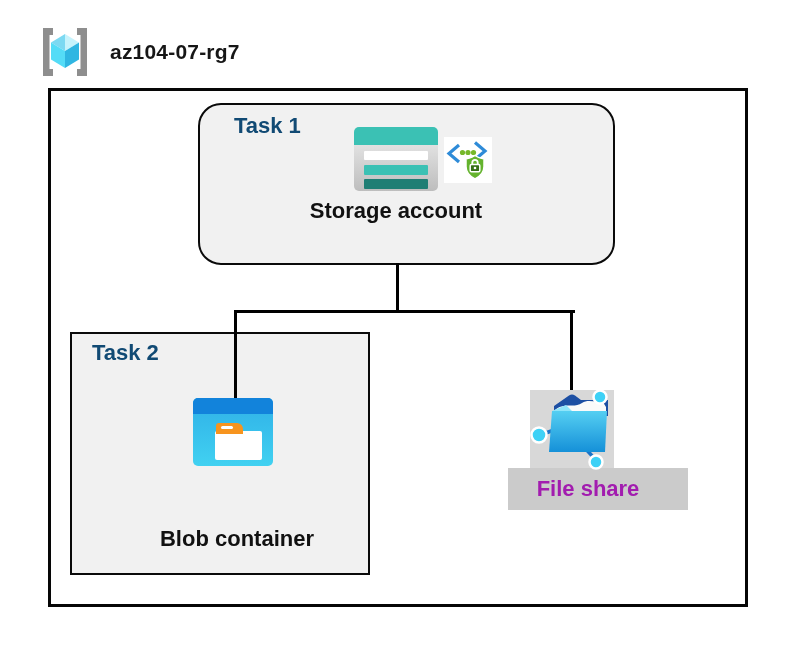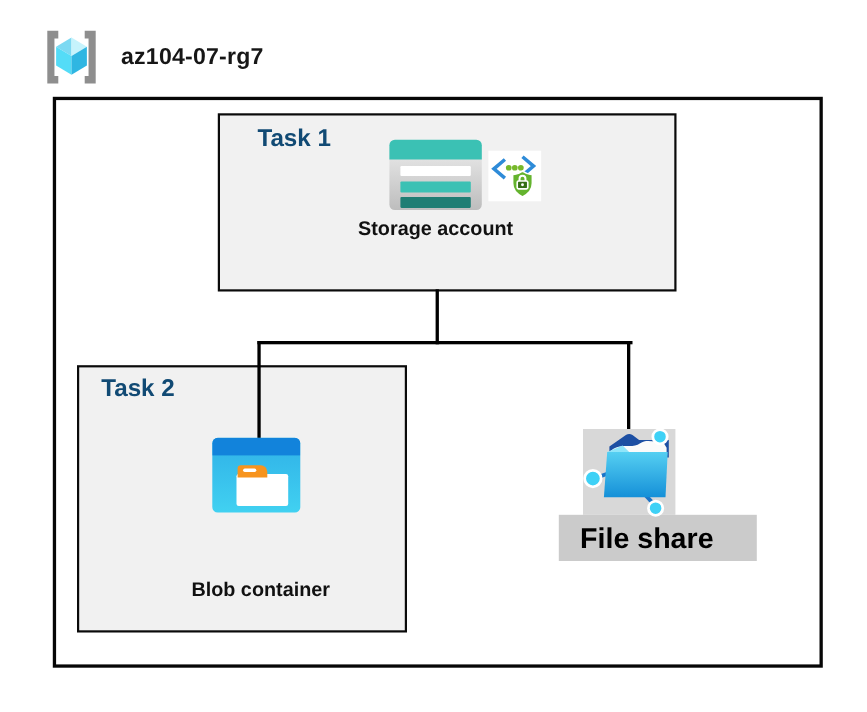--- a/index.html
+++ b/index.html
@@ -9,29 +9,29 @@
   
   .rg-icon{position:absolute;left:36px;top:22px;width:58px;height:60px;}
   .rg-title{position:absolute;left:110px;top:40px;font-size:21px;font-weight:bold;color:#161616;letter-spacing:.2px;}
 
   
   .outer-box{position:absolute;left:48px;top:88px;width:700px;height:519px;
              border:3px solid #060606;background:#ffffff;box-sizing:border-box;z-index:1;}
 
   
   .task-box{position:absolute;background:#f1f1f1;border:2px solid #0a0a0a;box-sizing:border-box;z-index:2;}
-  .task1{left:198px;top:103px;width:417px;height:162px;}
+  .task1{left:198px;top:103px;width:417px;height:162px;border-radius:23px;}
   .task2{left:70px;top:332px;width:300px;height:243px;}
   .task3{left:420px;top:332px;width:303px;height:242px;}
   .task-label{position:absolute;font-size:22px;font-weight:bold;color:#114a74;}
   .t1-label{left:34px;top:8px;}
   .t2-label{left:20px;top:6px;}
   .t3-label{left:10px;top:8px;}
 
-  .resource-label{position:absolute;font-size:18px;font-weight:bold;color:#111111;text-align:center;z-index:6;}
+  .resource-label{position:absolute;font-size:22px;font-weight:bold;color:#111111;text-align:center;z-index:6;}
   .storage-label{left:286px;top:198px;width:220px;}
   .blob-label{left:127px;top:482px;width:220px;margin-top:44px;}
 
   
   .line{position:absolute;background:#000000;z-index:3;}
   .line-v1{left:396px;top:263px;width:3px;height:50px;}
   .line-h {left:234px;top:310px;width:341px;height:3px;}
   .line-v2{left:234px;top:310px;width:3px;height:89px;}
   .line-v3{left:570px;top:310px;width:3px;height:80px;}
 
@@ -53,21 +53,21 @@
   .blob-header{position:absolute;left:0;top:0;width:80px;height:16px;background:#1283db;}
   .blob-folder{position:absolute;left:22px;top:33px;width:47px;height:29px;background:#ffffff;border-radius:2px;}
   .blob-tab{position:absolute;left:23px;top:25px;width:27px;height:11px;background:#f7941e;border-radius:3px 6px 0 0;}
   .blob-tab-slot{position:absolute;left:5px;top:3px;width:12px;height:3px;background:#ffffff;border-radius:2px;}
 
   
   .fs-backdrop{position:absolute;left:530px;top:390px;width:84px;height:78px;background:#d8d8d8;z-index:4;}
   .fs-icon{position:absolute;left:524px;top:382px;width:94px;height:92px;z-index:5;}
   .fs-label-bg{position:absolute;left:508px;top:468px;width:180px;height:42px;background:#cbcbcb;z-index:4;}
   .fs-label{position:absolute;left:0;top:0;width:160px;height:42px;line-height:42px;text-align:center;
-            font-size:26px;font-weight:bold;color:#000000;}
+            font-size:22px;font-weight:bold;color:#a21caf;}
 </style>
 </head>
 <body>
 
 <div class="canvas">
 
   <svg class="rg-icon" viewBox="0 0 58 60" aria-hidden="true">
     <path d="M17,6 H7 V54 H17 V47 H13.5 V13 H17 Z" fill="#8e8e8e"></path>
     <path d="M41,6 H51 V54 H41 V47 H44.5 V13 H41 Z" fill="#8e8e8e"></path>
     <polygon points="29,12 15,20.5 29,29" fill="#7cd9f2"></polygon>

